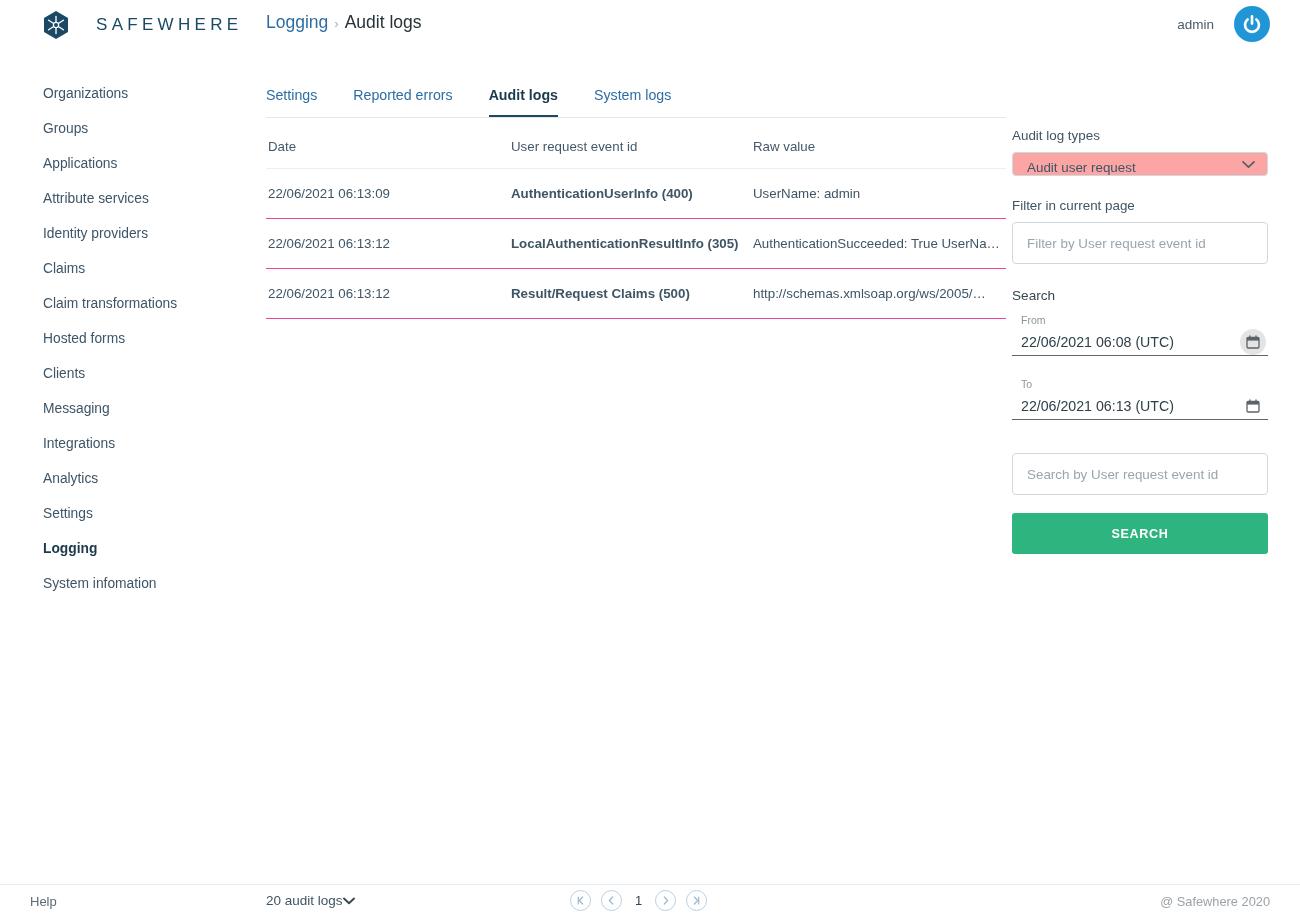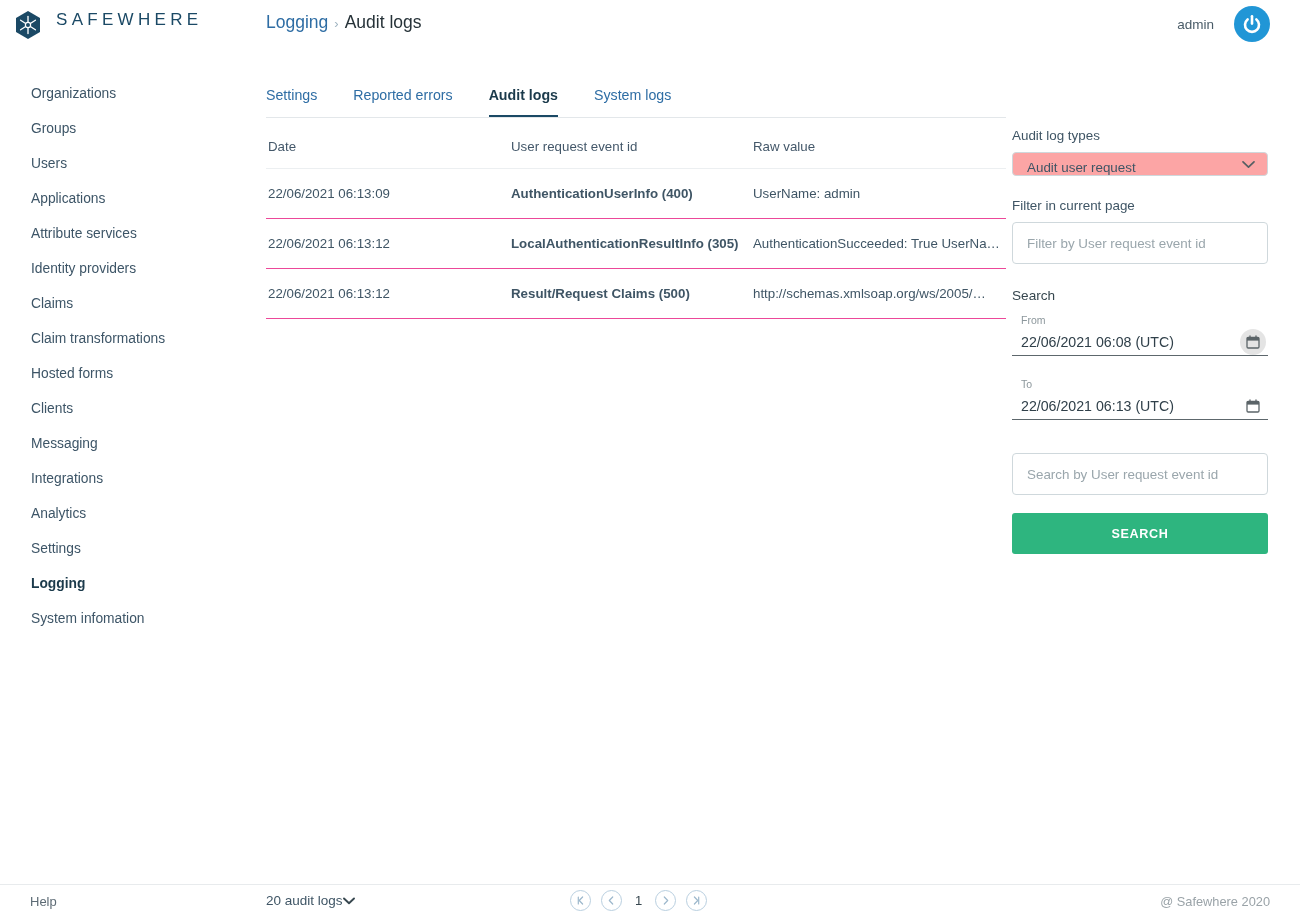--- a/index.html
+++ b/index.html
@@ -12,22 +12,22 @@
     color: #37474f;
     overflow: hidden;
   }
 
   
   .topbar {
     position: absolute; top: 0; left: 0; width: 1300px; height: 52px;
     background: #fff;
   }
   .brand {
-    position: absolute; left: 14px; top: 10px;
-    display: flex; gap: 14px;
+    position: absolute; left: 42px; top: 10px;
+    display: flex; align-items: center; gap: 26px;
   }
   .brand-mark { width: 28px; height: 30px; display: block; }
   .brand-name {
     font-size: 17px; letter-spacing: 4.3px; color: #1b4965;
     font-weight: 400; white-space: nowrap;
   }
   .breadcrumb {
     position: absolute; left: 266px; top: 12px;
     font-size: 17.5px; display: flex; align-items: baseline; gap: 6px;
   }
@@ -41,21 +41,21 @@
   }
   .user-name { font-size: 13.5px; color: #4a5c68; }
   .power-btn {
     width: 36px; height: 36px; border-radius: 50%;
     background: #2196d6; display: flex; align-items: center; justify-content: center;
     cursor: pointer;
   }
 
   
   .sidebar {
-    position: absolute; left: 0; top: 76px; width: 250px;
+    position: absolute; left: 0; top: 76px; width: 250px; padding-left: 12px;
   }
   .nav-item {
     padding: 8px 0 8px 31px;
     font-size: 13.8px; color: #3d5567; cursor: pointer; line-height: 19px;
     white-space: nowrap;
   }
   .nav-item.active { font-weight: bold; color: #1b3a4b; }
 
   
   .content { position: absolute; left: 266px; top: 76px; width: 740px; }
@@ -195,21 +195,20 @@
         <path d="M6.6 6.4 A7 7 0 1 0 15.4 6.4" fill="none" stroke="#ffffff" stroke-width="2.6" stroke-linecap="round"></path>
         <line x1="11" y1="3.3" x2="11" y2="10.6" stroke="#ffffff" stroke-width="2.6" stroke-linecap="round"></line>
       </svg>
     </span>
   </div>
 </div>
 
 <nav class="sidebar">
   <div class="nav-item">Organizations</div>
   <div class="nav-item">Groups</div>
-  <div class="nav-item">Users</div>
   <div class="nav-item">Applications</div>
   <div class="nav-item">Attribute services</div>
   <div class="nav-item">Identity providers</div>
   <div class="nav-item">Claims</div>
   <div class="nav-item">Claim transformations</div>
   <div class="nav-item">Hosted forms</div>
   <div class="nav-item">Clients</div>
   <div class="nav-item">Messaging</div>
   <div class="nav-item">Integrations</div>
   <div class="nav-item">Analytics</div>

